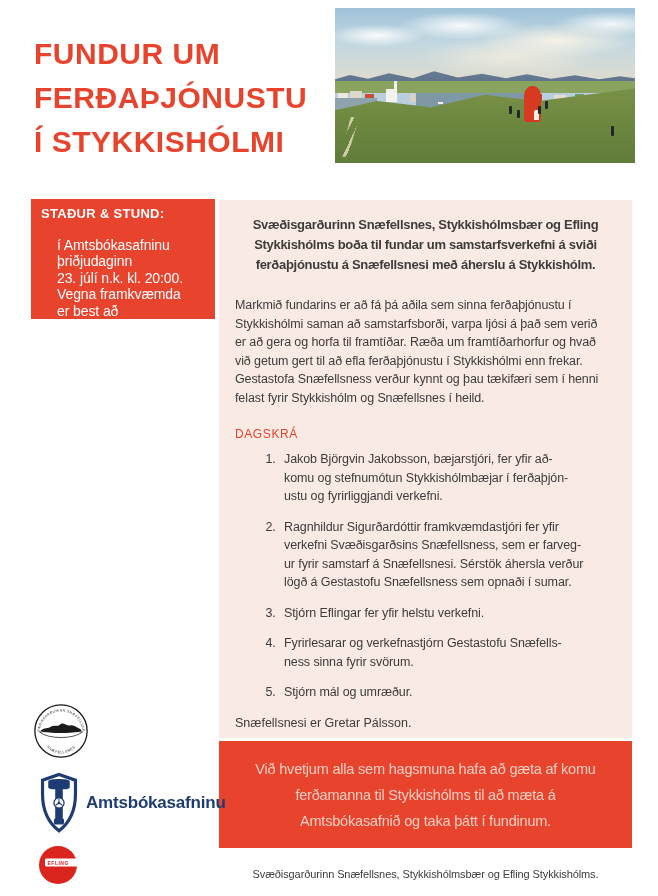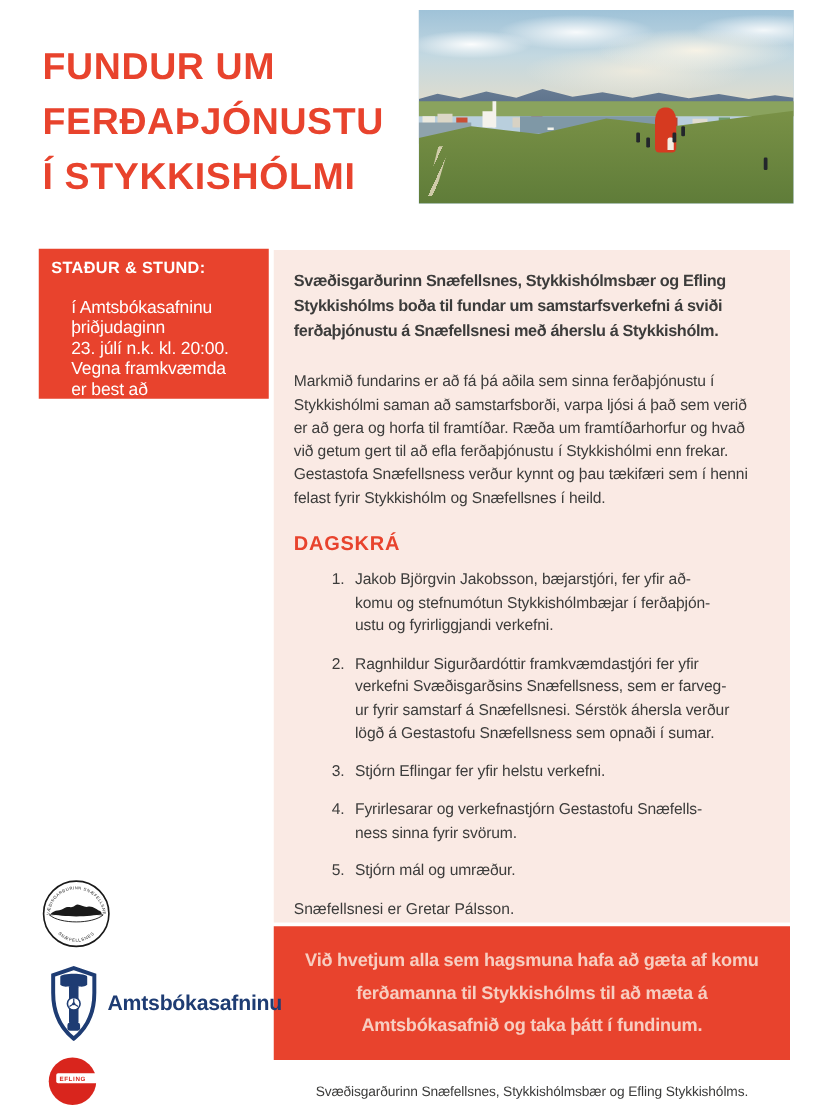--- a/index.html
+++ b/index.html
@@ -76,33 +76,33 @@
     box-sizing:border-box;padding:7px 10px;color:#ffffff;
   }
   .infobox h2{margin:0 0 5px 0;font-size:13px;letter-spacing:.3px;}
   .infobox p{margin:16px;font-size:14px;line-height:16.4px;letter-spacing:-.1px;}
 
   
   .panel{
     position:absolute;left:219px;top:200px;width:413px;height:538px;background:#faeae4;
     box-sizing:border-box;padding:15px 16px;
   }
-  .intro{margin:0;font-size:13px;font-weight:bold;line-height:20px;letter-spacing:-.3px;color:#3c3c3b;}
+  .intro{margin:0;font-size:13px;font-weight:bold;line-height:20px;letter-spacing:-.3px;color:#3c3c3b;text-align:center;}
   .desc{margin:21px 0 0 0;font-size:12.5px;line-height:18.5px;letter-spacing:-.1px;}
-  .agenda-h{margin:20px 0 0 0;font-size:16px;font-weight:bold;letter-spacing:.6px;color:#e8432d;}
+  .agenda-h{margin:20px 0 0 0;font-size:12px;font-weight:normal;letter-spacing:.6px;color:#e8432d;}
   ol.agenda{margin:9px 0 0 0;padding:0 0 0 44px;font-size:12.5px;line-height:18.5px;letter-spacing:-.1px;}
   ol.agenda li{white-space:pre-line;margin-bottom:12px;padding-left:5px;}
   .moderator{margin:12px 0 0 0;font-size:12.5px;line-height:18px;}
 
   
   .cta{
     position:absolute;left:219px;top:741px;width:413px;height:107px;background:#e8432d;
     display:flex;align-items:center;justify-content:center;text-align:center;
   }
-  .cta p{margin:0;color:#f7cec1;font-size:14.5px;font-weight:bold;line-height:26px;letter-spacing:-.2px;}
+  .cta p{margin:0;color:#f7cec1;font-size:14.5px;font-weight:normal;line-height:26px;letter-spacing:-.2px;}
 
   
   .footer{
     position:absolute;left:219px;top:868px;width:413px;text-align:center;
     font-size:11px;color:#3c3c3b;letter-spacing:-.1px;
   }
 
   
   .logo-circle{position:absolute;left:33px;top:703px;width:56px;height:56px;}
   .logo-shield{position:absolute;left:40px;top:772px;width:38px;height:62px;}

